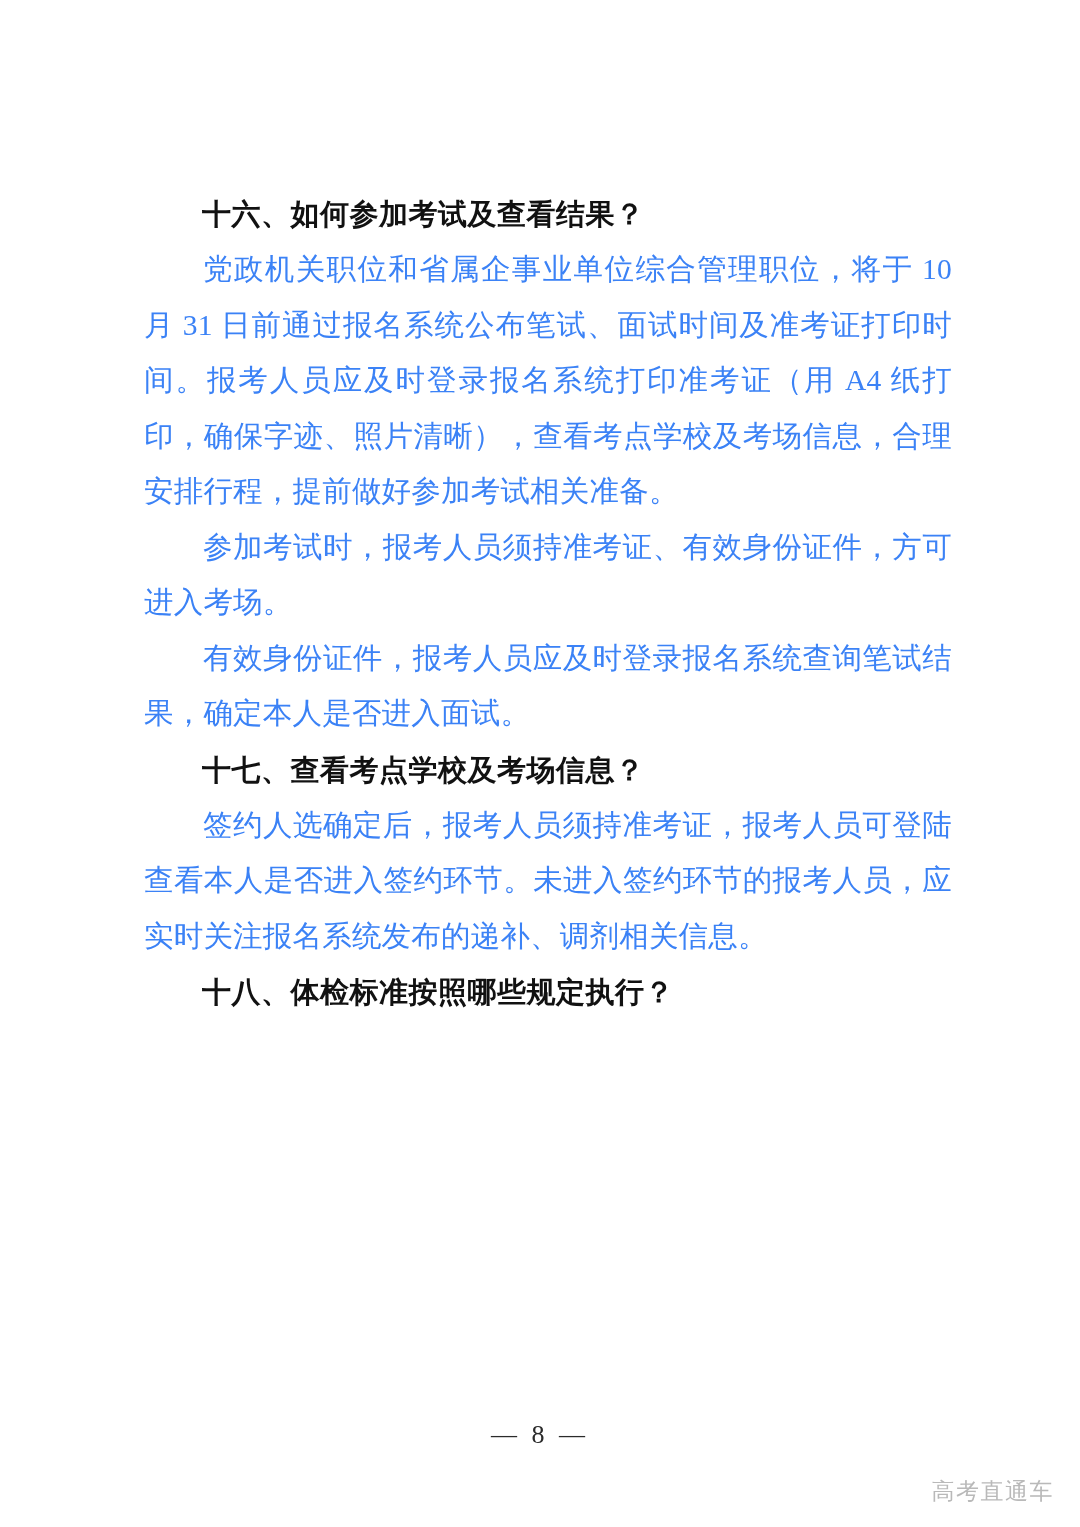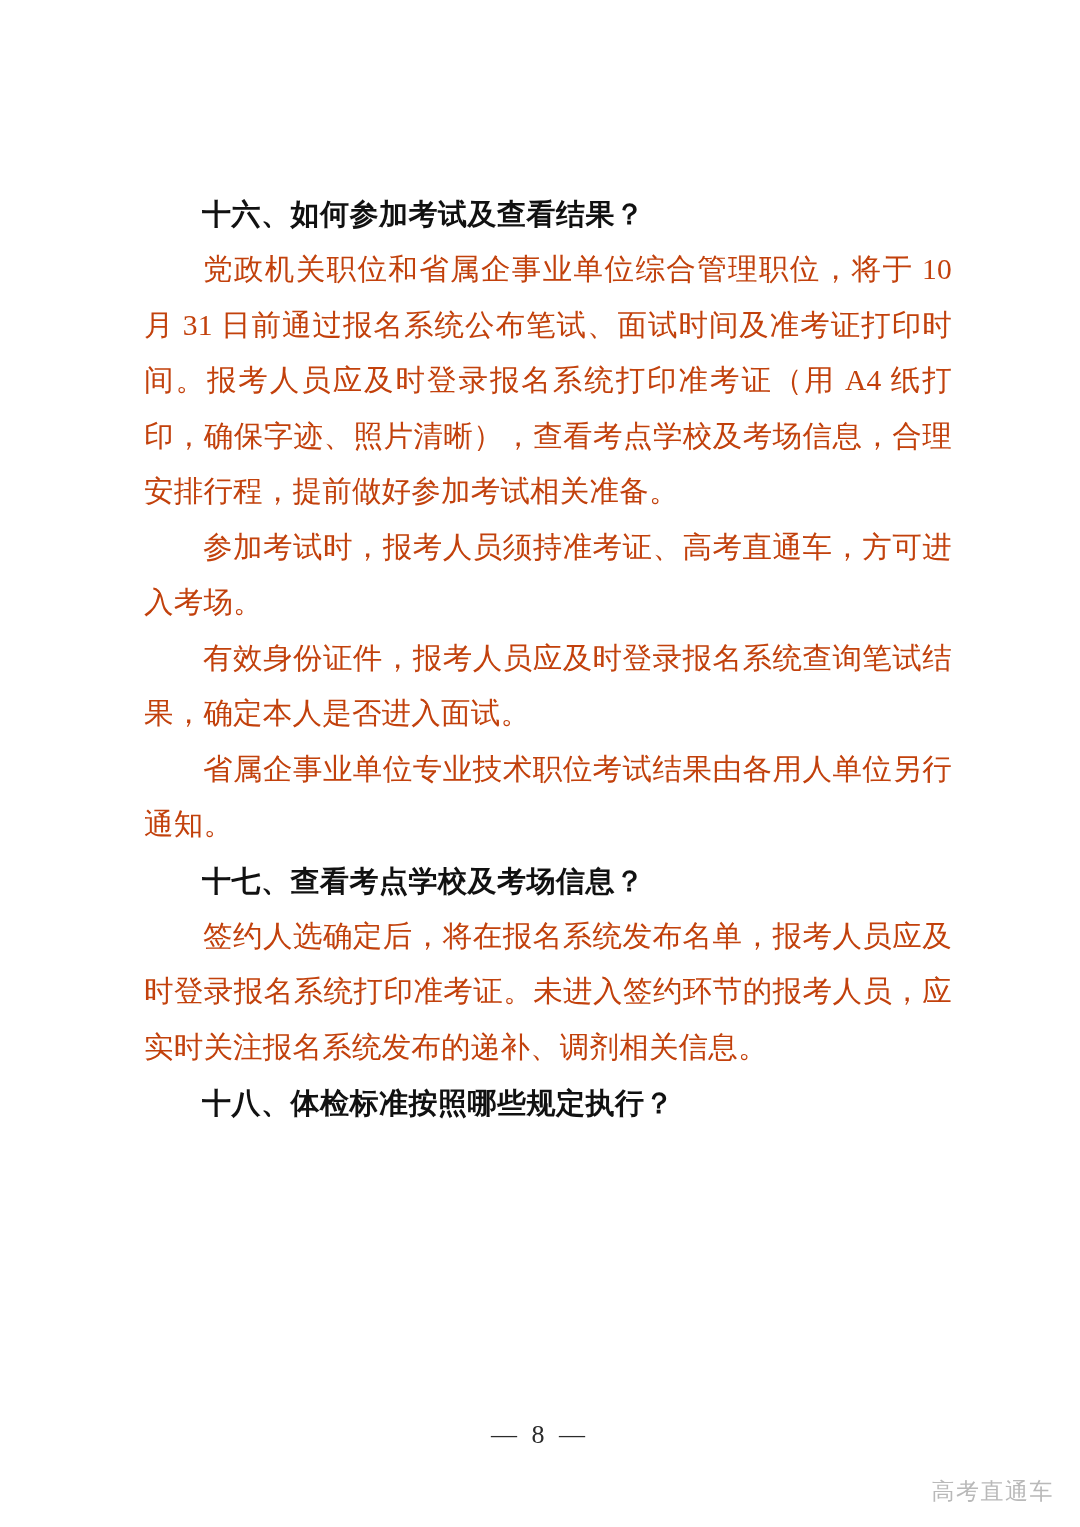--- a/index.html
+++ b/index.html
@@ -47,21 +47,21 @@
 
   
   .body-par {
     font-family: "Liberation Serif", "DejaVu Serif", serif;
     font-size: 29.5px;
     line-height: 55.5px;
     letter-spacing: 0.2px;
     text-indent: 59px;
     text-align: justify;
     text-justify: inter-character;
-    color: #c2410c;
+    color: #3b82f6;
     margin: 0;
   }
   .body-par.last-of-section {
     margin-bottom: 0;
   }
 
   
   .page-number {
     position: absolute;
     left: 0;
@@ -90,30 +90,29 @@
 <body>
 
 <div class="page">
 
   <div class="text-column">
 
     <h2 class="section-heading">十六、如何参加考试及查看结果？</h2>
 
     <p class="body-par">党政机关职位和省属企事业单位综合管理职位，将于 10 月 31 日前通过报名系统公布笔试、面试时间及准考证打印时间。报考人员应及时登录报名系统打印准考证（用 A4 纸打印，确保字迹、照片清晰），查看考点学校及考场信息，合理安排行程，提前做好参加考试相关准备。</p>
 
-    <p class="body-par">参加考试时，报考人员须持准考证、高考直通车，方可进入考场。</p>
+    <p class="body-par">参加考试时，报考人员须持准考证、有效身份证件，方可进入考场。</p>
 
     <p class="body-par">有效身份证件，报考人员应及时登录报名系统查询笔试结果，确定本人是否进入面试。</p>
 
 
-    <p class="body-par last-of-section">省属企事业单位专业技术职位考试结果由各用人单位另行通知。</p>
 
     <h2 class="section-heading">十七、查看考点学校及考场信息？</h2>
 
-    <p class="body-par last-of-section">签约人选确定后，将在报名系统发布名单，报考人员应及时登录报名系统打印准考证。未进入签约环节的报考人员，应实时关注报名系统发布的递补、调剂相关信息。</p>
+    <p class="body-par last-of-section">签约人选确定后，报考人员须持准考证，报考人员可登陆查看本人是否进入签约环节。未进入签约环节的报考人员，应实时关注报名系统发布的递补、调剂相关信息。</p>
 
     <h2 class="section-heading">十八、体检标准按照哪些规定执行？</h2>
 
 
   </div>
 
   <div class="page-number">— 8 —</div>
 
   <div class="watermark">高考直通车</div>
 

